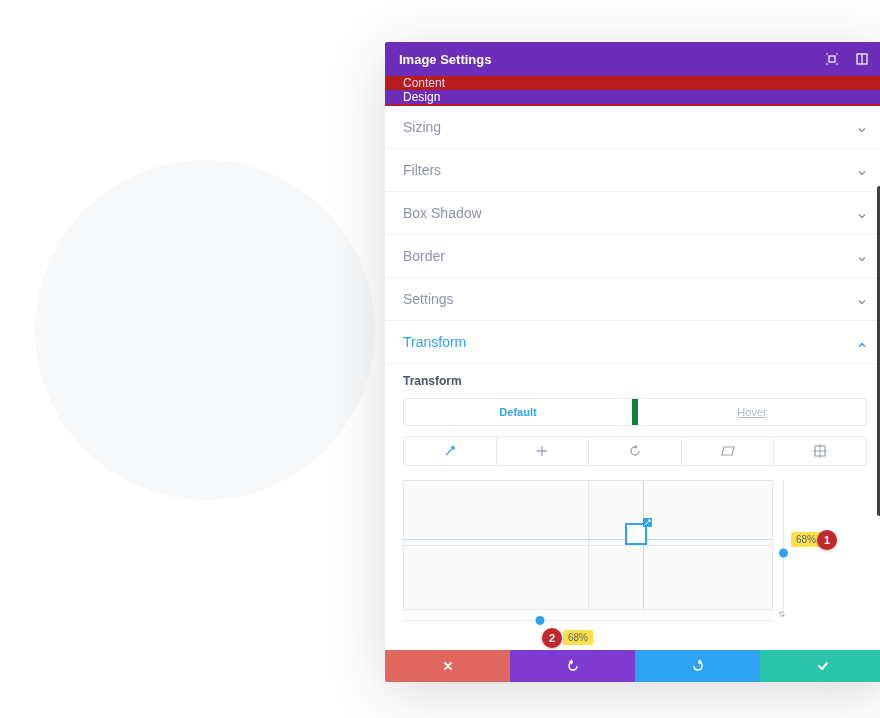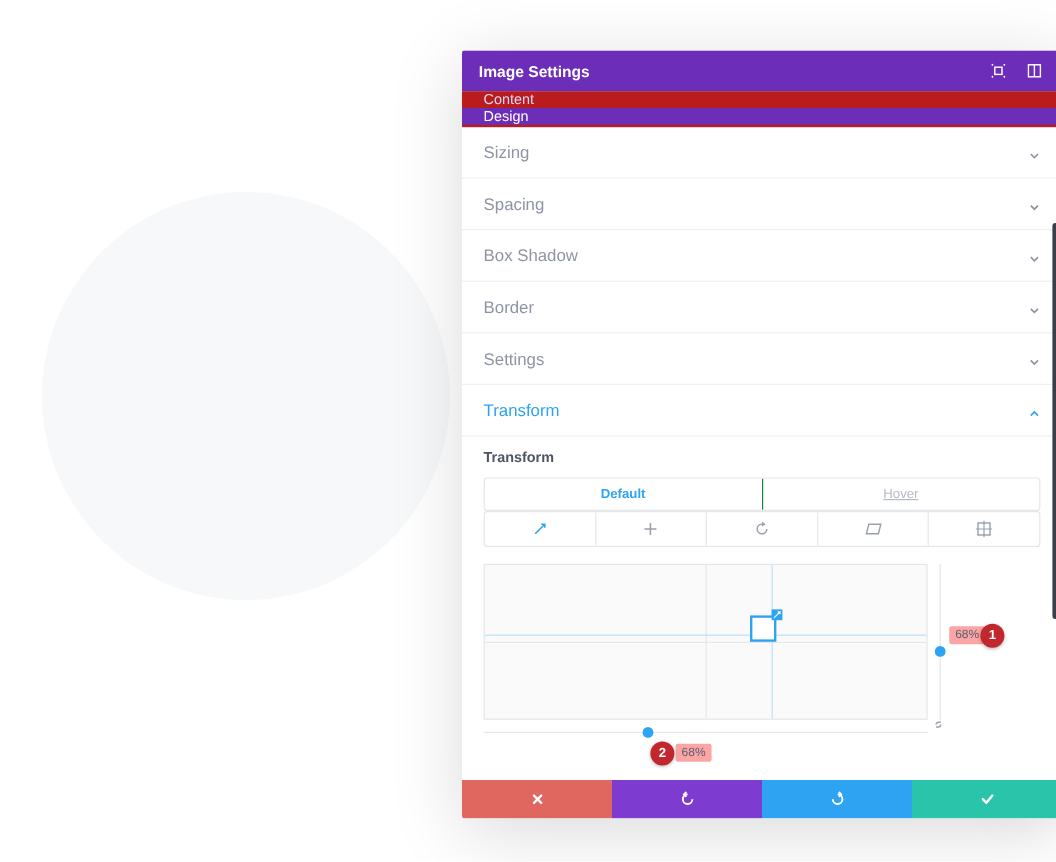--- a/index.html
+++ b/index.html
@@ -94,30 +94,31 @@
   .chev { width: 10px; height: 10px; display:flex; align-items:center; justify-content:center;}
   .section-row.open { color: #2ea3f2; }
   .section-body { padding: 4px 18px 18px; }
   .sub-label { font-size: 12px; font-weight: 700; color: #4c5562; margin: 6px 0 10px 0;}
   .state-tabs {
     display: flex;
     border: 1px solid #e5e7ea;
     border-radius: 3px;
     overflow: hidden;
     height: 28px;
+    margin-bottom: 10px;
   }
   .state-tab {
     flex:1;
     font-size: 11px;
     display:flex; align-items:center; justify-content:center;
     color:#b5bbc6;
     cursor:pointer;
   }
   .state-tab.active { color:#2ea3f2; font-weight:600;}
-  .state-tab + .state-tab { border-left: 1px solid #15803d; text-decoration: underline;}
+  .state-tab + .state-tab { border-left: 6px solid #15803d; text-decoration: underline;}
   .tool-row {
     display:flex;
     border:1px solid #e5e7ea;
     border-radius:3px;
     overflow:hidden;
     height:30px;
     margin-bottom:14px;
   }
   .tool-btn {
     flex:1;
@@ -176,21 +177,21 @@
   .link-icon {
     position:absolute;
     left:373px; top:128px;
     width:14px; height:14px;
     color:#9aa0ad;
   }
   .val-badge {
     position:absolute;
     font-size:10px;
     color:#5a6070;
-    background:#fca5a5;
+    background:#fde047;
     padding:2px 5px;
     border-radius:2px;
   }
   .val-v { left:388px; top:52px;}
   .val-h { left:160px; top:150px;}
   .marker {
     position:absolute;
     width:20px; height:20px;
     border-radius:50%;
     background:#c1272d;
@@ -267,21 +268,21 @@
   <div class="sections">
     <div class="section-row">
       <span class="label">Sizing</span>
       <span class="chev">
           <svg width="10" height="10" viewBox="0 0 10 10">
             <path d="M2 3.5 L5 6.5 L8 3.5" fill="none" stroke="#8f94a3" stroke-width="1.4"></path>
           </svg>
         </span>
     </div>
     <div class="section-row">
-      <span class="label">Spacing</span>
+      <span class="label">Filters</span>
       <span class="chev">
           <svg width="10" height="10" viewBox="0 0 10 10">
             <path d="M2 3.5 L5 6.5 L8 3.5" fill="none" stroke="#8f94a3" stroke-width="1.4"></path>
           </svg>
         </span>
     </div>
     <div class="section-row">
       <span class="label">Box Shadow</span>
       <span class="chev">
           <svg width="10" height="10" viewBox="0 0 10 10">

